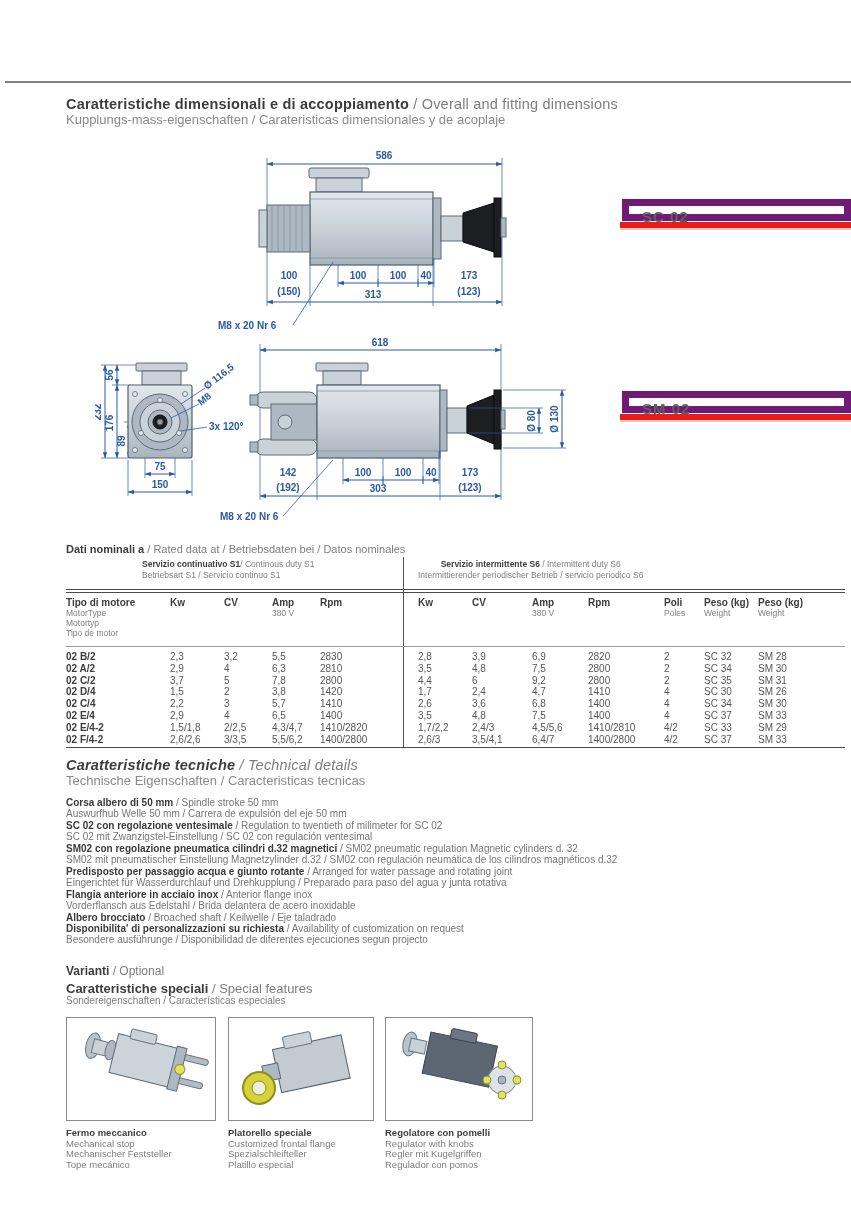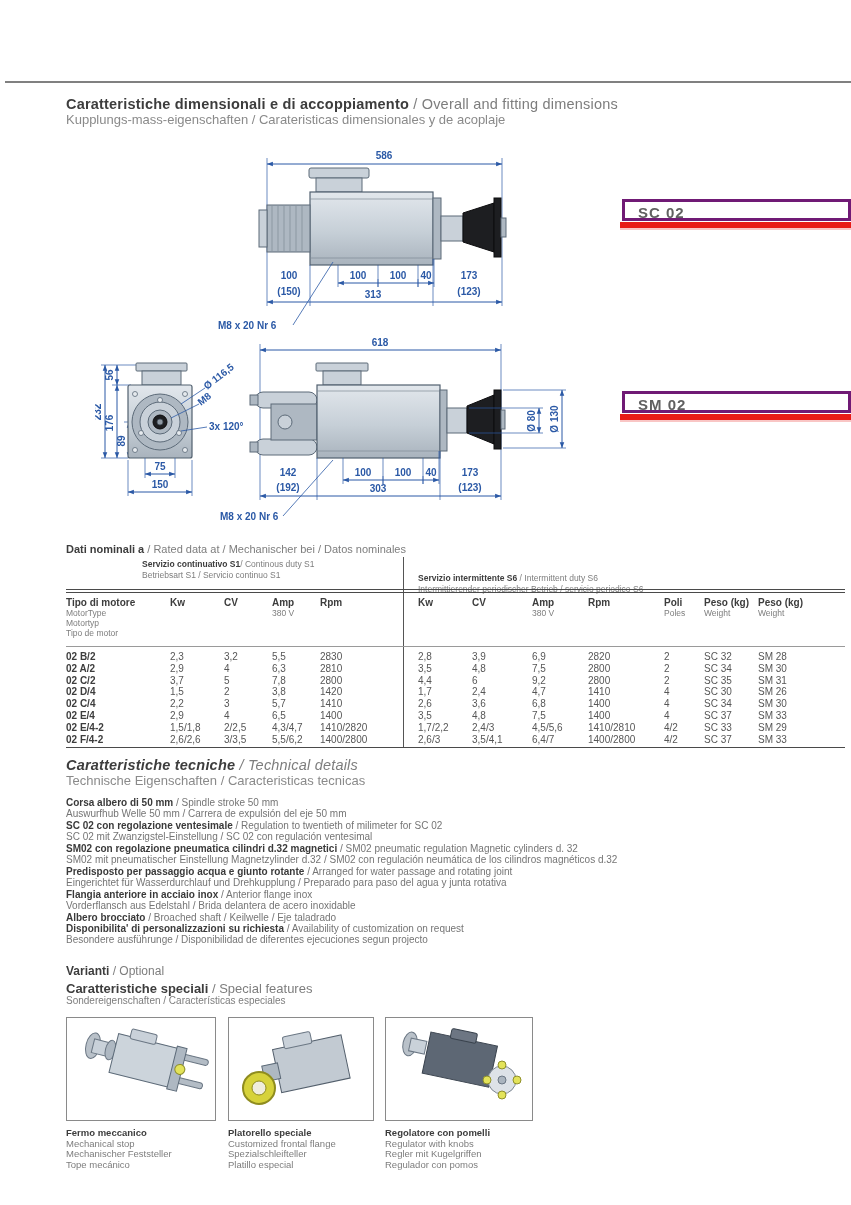--- a/index.html
+++ b/index.html
@@ -14,21 +14,21 @@
   .h2 { font-size:13px; color:#8a8a8a; }
 
   
   .rule-top { left:5px; top:81px; width:846px; border-top:2px solid #808080; }
   .dbl-rule { left:66px; top:589px; width:779px; height:4px; border-top:1px solid #4a4a4a; border-bottom:1px solid #4a4a4a; }
   .hdr-rule { left:66px; top:646px; width:779px; border-top:1px solid #9a9a9a; }
   .bot-rule { left:66px; top:747px; width:779px; border-top:1px solid #4a4a4a; }
   .vdiv     { left:403px; top:557px; width:1px; height:190px; background:#555; }
 
   
-  .badge-box { left:622px; width:229px; height:22px; border:3px solid #701a75; background:#fff;
+  .badge-box { left:622px; width:229px; height:22px; border:7px solid #701a75; background:#fff;
                font-weight:bold; font-size:15px; color:#606060; letter-spacing:1px; padding:2px 0 0 13px; }
   .badge-bar { left:620px; width:231px; height:6px; background:#e81b17; box-shadow:0 2px 0 rgba(232,27,23,.25); }
 
   
   .tgrid { display:grid; grid-template-columns:104px 54px 48px 48px 98px 54px 60px 56px 76px 40px 54px 62px; }
   .thead { left:66px; top:597px; width:754px; }
   .thead .hl { font-size:8.5px; color:#7d7d7d; line-height:10px; }
   .thead .hb { font-size:10px; font-weight:bold; color:#3d3d3d; line-height:11px; }
   .rows  { left:66px; top:651px; width:754px; }
   .trow  { height:11.8px; }
@@ -246,28 +246,28 @@
   <text class="dt" transform="rotate(-90 463 81)" x="463" y="81" text-anchor="middle">Ø 130</text>
 
   <line class="ldr" x1="188" y1="178" x2="238" y2="122"></line>
   <text class="dt" x="125" y="182">M8 x 20 Nr 6</text>
 </svg>
 
 <div class="abs badge-box" style="top:391px;">SM 02</div>
 <div class="abs badge-bar" style="top:414px;"></div>
 
 <div class="abs" style="left:66px; top:543px; font-size:11px;">
-  <span class="b">Dati nominali a</span><span class="gr"> / Rated data at / Mechanischer bei / Datos nominales</span>
+  <span class="b">Dati nominali a</span><span class="gr"> / Rated data at / Betriebsdaten bei / Datos nominales</span>
 </div>
 
 <div class="abs grp" style="left:142px; top:559px;">
   <div><span class="b">Servizio continuativo S1</span><span class="gr">/ Continous duty S1</span></div>
   <div class="gr">Betriebsart S1 / Servicio continuo S1</div>
 </div>
-<div class="abs grp" style="left:418px; top:573px;">
+<div class="abs grp" style="left:418px; top:559px;text-align:center;">
   <div><span class="b">Servizio intermittente S6</span><span class="gr"> / Intermittent duty S6</span></div>
   <div class="gr">Intermittierender periodischer Betrieb / servicio periodico S6</div>
 </div>
 
 <div class="abs vdiv"></div>
 <div class="abs dbl-rule"></div>
 
 <div class="abs tgrid thead">
   <div>
     <div class="hb">Tipo di motore</div>

